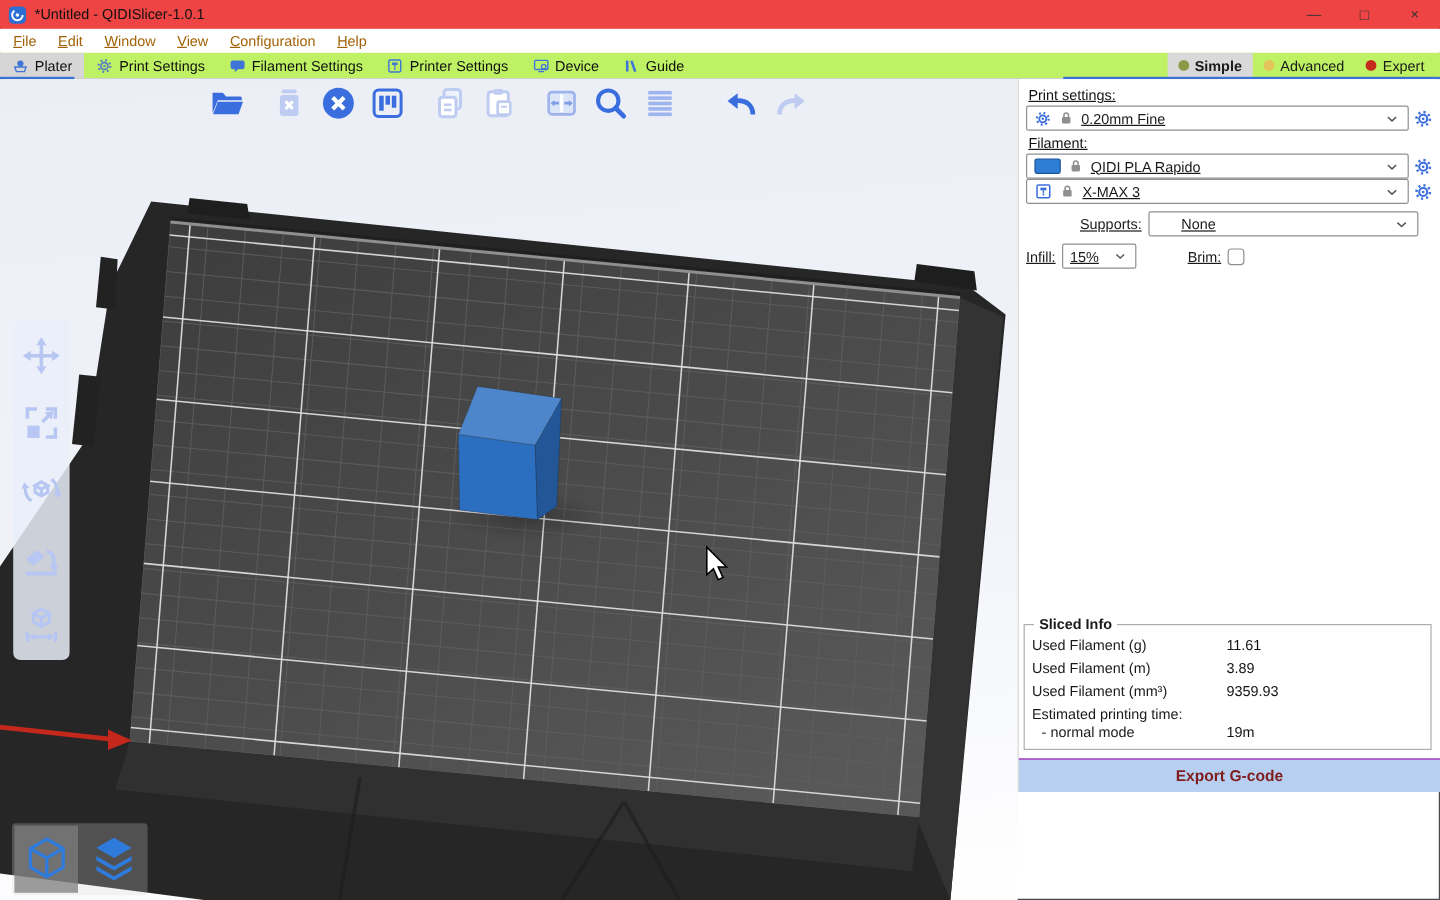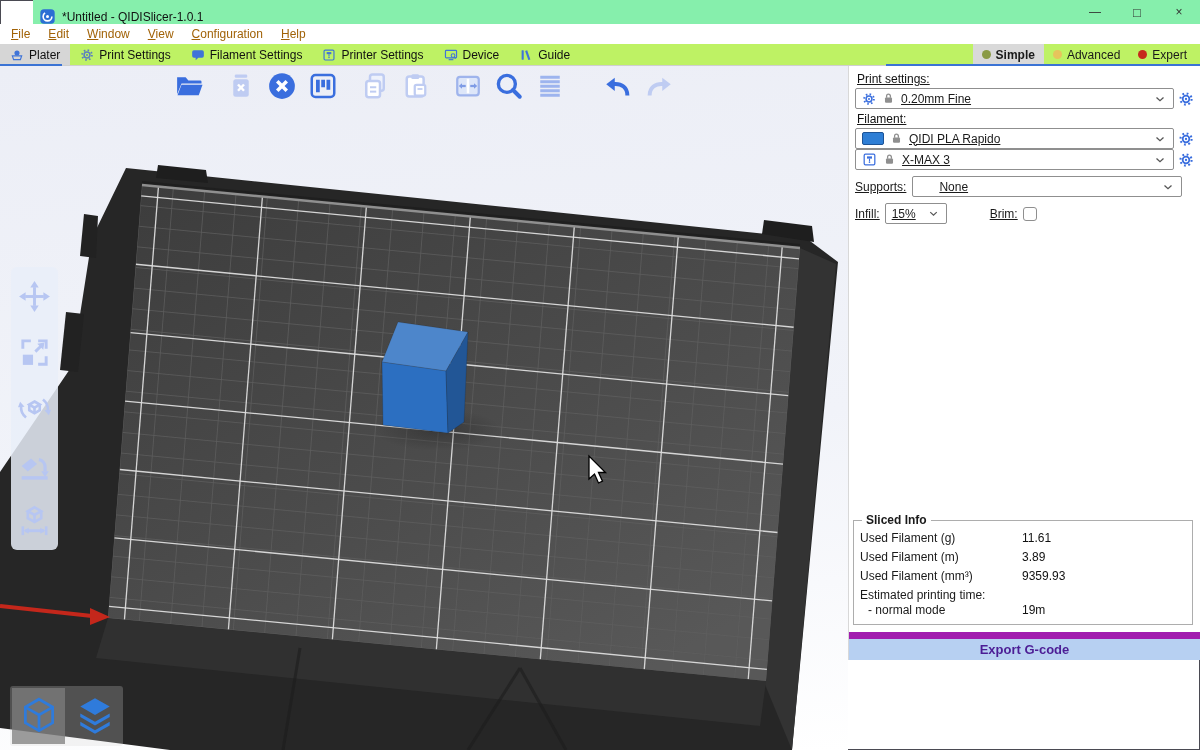--- a/index.html
+++ b/index.html
@@ -1,21 +1,21 @@
 <!DOCTYPE html>
 <html><head>
 <meta charset="utf-8">
 <style>
   * { box-sizing: border-box; margin: 0; padding: 0; }
   html,body { width:1200px; height:750px; overflow:hidden; }
   body { font-family:"Liberation Sans", sans-serif; font-size:12px; color:#1a1a1a; background:#fff;
          box-shadow: inset 0 0 0 1px #4a4a52; position:relative; }
 
   
-  .titlebar { height:24px; display:flex; align-items:flex-end; background:#86efac; padding-left:7px; position:relative;margin-left:33px; }
+  .titlebar { height:24px; display:flex; align-items:center; background:#ef4444; padding-left:7px; position:relative; }
   .app-logo { width:15px; height:15px; border-radius:4px; margin-right:7px; position:relative; flex:0 0 auto; }
   .app-logo svg { display:block; }
   .title-text { font-size:12px; color:#111; }
   .win-controls { margin-left:auto; display:flex; height:100%; }
   .win-btn { width:42px; height:100%; display:flex; align-items:center; justify-content:center;
              font-size:12px; color:#333; cursor:default; }
   .win-btn.max { font-size:13px; }
 
   
   .menubar { height:20px; display:flex; align-items:center; background:#fff; padding-left:2px; }
@@ -61,36 +61,36 @@
   .rightpanel { position:relative; width:352px; height:594px; background:#fff; border-left:1px solid #d8d8d8;
                 padding:3px 4px 4px 6px;text-decoration:underline; }
   .rp-label { margin:3px 0 2px 2px; color:#111; }
   .combo-row { display:flex; align-items:center; gap:4px; }
   .combo { flex:1; height:21px; border:1px solid #8f8f8f; border-radius:2px; background:#fff;
            display:flex; align-items:center; gap:6px; padding:0 6px; cursor:pointer; }
   .combo .chev { margin-left:auto; color:#555; }
   .swatch { width:22px; height:13px; border:1px solid #1c5396; border-radius:2px; }
   .gear-btn { width:18px; height:18px; color:#3a6ede; cursor:pointer; flex:0 0 auto; display:flex; align-items:center; }
   .lock { color:#8f8f8f; }
-  .row-supports { display:flex; align-items:center; margin-top:6px; gap:6px; }
+  .row-supports { display:flex; align-items:center; margin-top:6px; gap:6px;margin-left:45px; }
   .row-infill { display:flex; align-items:center; margin-top:6px; gap:5px; }
   .combo.small { flex:0 0 62px; }
   .combo.supports-combo .val { padding-left:20px; }
   .brim-label { margin-left:38px; }
   .checkbox { width:14px; height:14px; border:1px solid #8f8f8f; border-radius:3px; background:#fff; cursor:pointer; }
 
   .sliced-box { position:absolute; left:4px; right:7px; bottom:35px; border:1px solid #adadad;
                 padding:1px 6px 5px 6px; }
   .sliced-box legend { font-weight:bold; padding:0 4px; margin-left:2px; }
   .sl-row { display:grid; grid-template-columns:162px 1fr; padding:2.5px 0; }
   .sl-row .v { color:#111; }
   .sl-sub { padding-left:8px; }
   .export-btn { position:absolute; left:0; right:0; bottom:0; height:28px; border:none; width:100%;
-                font-family:"Liberation Sans",sans-serif; font-weight:bold; font-size:13px; color:#4c1d95;
-                cursor:pointer; border-top:7px solid #a21caf; }
+                font-family:"Liberation Sans",sans-serif; font-weight:bold; font-size:13px; color:#7f1d1d;
+                cursor:pointer; border-top:1px solid #a21caf; }
 
   svg.icon { display:block; }
 </style>
 </head>
 <body>
 
 <svg width="0" height="0" style="position:absolute">
   <defs>
     <symbol id="sym-gear" viewBox="0 0 24 24">
       <circle cx="12" cy="12" r="5" fill="none" stroke="currentColor" stroke-width="2.6"></circle>

